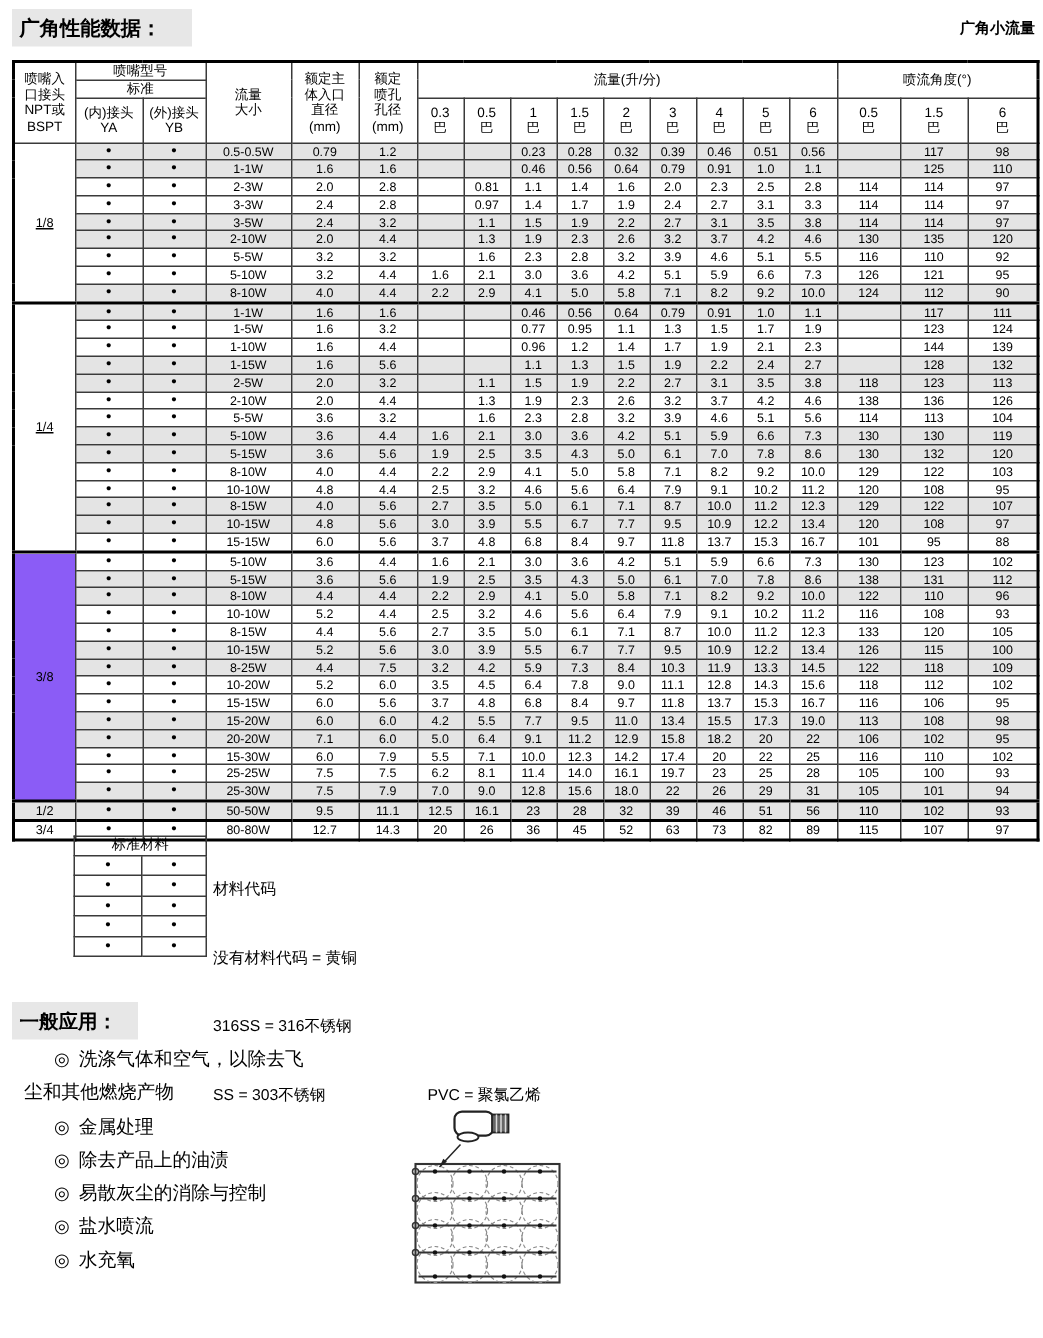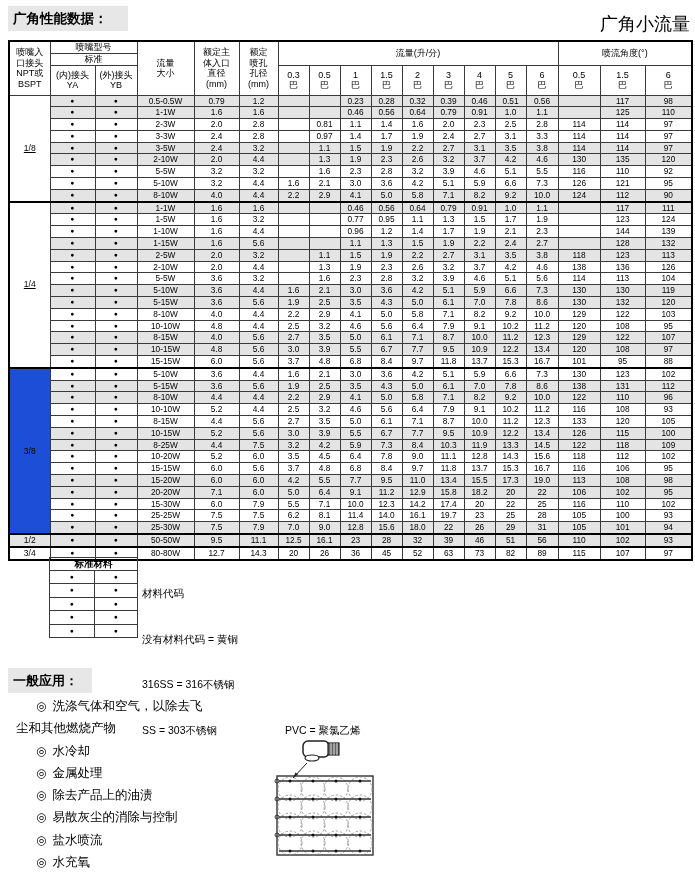--- a/index.html
+++ b/index.html
@@ -8,51 +8,51 @@
     font-family:"Liberation Sans","DejaVu Sans",sans-serif;
     position:relative;overflow:hidden;
     -webkit-font-smoothing:antialiased;
   }
   .title-left{
     position:absolute;left:8px;top:6px;width:120px;height:25px;
     background:var(--titlebg,#e7e7e7);font-weight:bold;font-size:13.5px;
     line-height:25px;padding-left:5px;box-sizing:border-box;white-space:nowrap;
   }
   .title-right{
-    position:absolute;right:5px;top:12px;font-weight:normal;font-size:18px;white-space:nowrap;
+    position:absolute;right:5px;top:12px;font-weight:bold;font-size:10px;white-space:nowrap;
   }
   table.main{
     position:absolute;left:8px;top:40px;width:684px;
     border-collapse:collapse;table-layout:fixed;border:2px solid #000;
   }
   .main th,.main td{
     border:1px solid #3a3a3a;padding:0;text-align:center;vertical-align:middle;overflow:hidden;
   }
   .main thead th{
     font-weight:normal;font-size:9px;line-height:10.5px;white-space:pre-line;background:#fff;
   }
   .main tr.h1{height:12px}
   .main tr.h2{height:12px}
   .main tr.h3{height:30px}
   .main tbody td{
     font-size:8.3px;height:10.8px;line-height:10.8px;white-space:nowrap;
   }
   .main tbody td.size{font-size:8.3px;letter-spacing:0;}
   .main tbody td.dot{font-size:6.5px;line-height:10.8px;}
   .main tbody td.inlet-cell{font-size:8.5px;}
-  .main tbody td.inlet-multi{background:#1d4ed8;}
+  .main tbody td.inlet-multi{background:#8b5cf6;}
   .main tr.shade td{background:var(--shade,#e4e4e4);}
   .main tr.shade td.inlet-multi{background:#fff;text-decoration:underline;}
   .main tr.group-start td{border-top:2px solid #000;}
 
   table.materials{
     position:absolute;left:49px;top:557px;border-collapse:collapse;table-layout:fixed;width:88px;
   }
   .materials th,.materials td{border:1px solid #3a3a3a;padding:0;text-align:center;}
-  .materials th{font-weight:bold;font-size:9.5px;height:12px;line-height:12px;}
+  .materials th{font-weight:normal;font-size:9.5px;height:12px;line-height:12px;}
   .materials td{height:12.4px;line-height:12.4px;}
   .materials td.dot{font-size:6.5px;}
 
   .mat-legend{position:absolute;left:142px;top:559px;width:420px;font-size:10.5px;}
   .mat-line{display:flex;height:21.5px;line-height:21.5px;white-space:nowrap;margin-top:24px;}
   .mat-left{width:143px;}
   .mat-right{}
 
   .app-title{
     position:absolute;left:8px;top:668px;width:84px;height:25px;
@@ -945,21 +945,20 @@
   <div class="mat-line">
     <span class="mat-left">SS = 303不锈钢</span>
     <span class="mat-right">PVC = 聚氯乙烯</span>
   </div>
 </div>
 
 <div class="app-title">一般应用：</div>
 <div class="app-list" id="app-list">
     <div class="app-line with-bullet"><span class="bullet">◎</span><span>洗涤气体和空气，以除去飞</span></div>
     <div class="app-line cont">尘和其他燃烧产物</div>
-    <div class="app-line with-bullet"><span class="bullet">◎</span><span>水冷却</span></div>
     <div class="app-line with-bullet"><span class="bullet">◎</span><span>金属处理</span></div>
     <div class="app-line with-bullet"><span class="bullet">◎</span><span>除去产品上的油渍</span></div>
     <div class="app-line with-bullet"><span class="bullet">◎</span><span>易散灰尘的消除与控制</span></div>
     <div class="app-line with-bullet"><span class="bullet">◎</span><span>盐水喷流</span></div>
     <div class="app-line with-bullet"><span class="bullet">◎</span><span>水充氧</span></div>
   </div>
 
 <div class="illustration">
   <svg width="120" height="132" viewBox="0 0 120 132" xmlns="http://www.w3.org/2000/svg">
 

